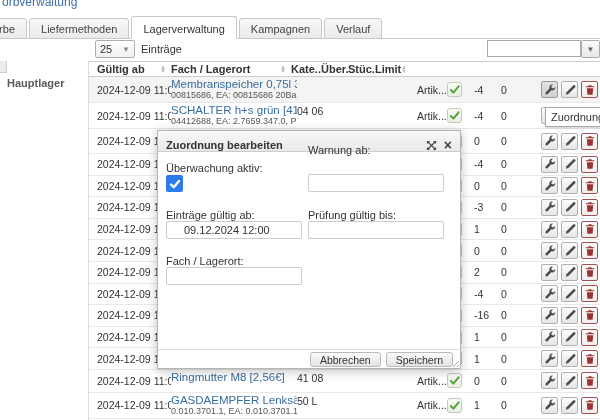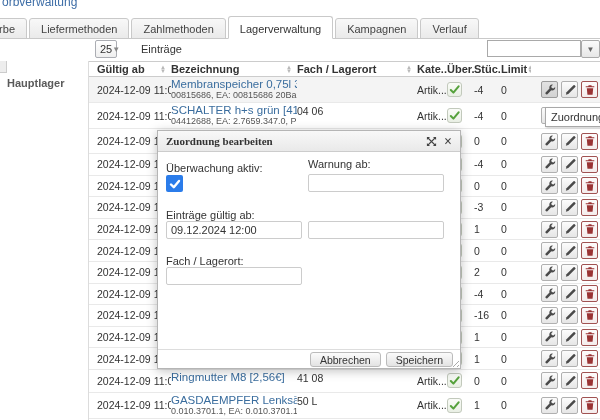--- a/index.html
+++ b/index.html
@@ -18,21 +18,21 @@
        margin-right:2px;margin-bottom:-1px;white-space:nowrap;cursor:default;}
   .tab.active{background:#fff;border-bottom-color:#fff;padding-top:6px;color:#333;}
 
   
   .sidebar{position:absolute;left:0;top:38px;width:88px;height:382px;border-right:1px solid #dcdcdc;background:#fff;margin-top:23px;}
   .sidebar-label{position:absolute;left:7px;top:16px;font-size:11px;font-weight:bold;color:#5a5a5a;}
   .corner-frag{position:absolute;left:0;top:0;width:6px;height:11px;background:#ededed;border-bottom:1px solid #ccc;border-right:1px solid #ccc;}
 
   
   .main{position:absolute;left:89px;top:38px;width:511px;height:382px;}
-  .pagesize{position:absolute;left:6px;top:2px;width:22px;height:18px;border:1px solid #abadb3;
+  .pagesize{position:absolute;left:6px;top:2px;width:40px;height:18px;border:1px solid #abadb3;
             border-radius:2px;background:linear-gradient(#fff,#efefef);display:flex;align-items:center;
             justify-content:space-between;padding:0 4px;font-size:11px;color:#333;box-sizing:border-box;}
   .pagesize .caret{font-size:8px;color:#888;}
   .entries-label{position:absolute;left:52px;top:5px;font-size:11px;color:#333;}
   .search-input{position:absolute;left:398px;top:2px;width:86px;height:15px;border:1px solid #a9a9a9;
                 font-size:11px;padding:0 3px;color:#333;font-family:"Liberation Sans",sans-serif;}
   .filter-btn{position:absolute;left:492px;top:2px;width:19px;height:18px;border:1px solid #aaa;border-radius:2px;
               background:linear-gradient(#fbfbfb,#e7e7e7);display:flex;align-items:center;justify-content:center;
               font-size:8px;color:#666;box-sizing:border-box;}
 
@@ -59,27 +59,27 @@
                background:linear-gradient(#fafcf8,#e9efe4);display:flex;align-items:center;justify-content:center;box-sizing:border-box;}
   .abtn{width:17px;height:17px;border:1px solid #b0b0b0;border-radius:2px;box-sizing:border-box;
         background:linear-gradient(#fcfcfc,#e6e6e6);display:flex;align-items:center;justify-content:center;}
   .abtn.pressed{background:linear-gradient(#e2e2e2,#d2d2d2);border-color:#9a9a9a;}
   .abtn.danger{border-color:#a05252;background:linear-gradient(#fdfbfb,#f4ecec);}
 
   
   .dialog{position:absolute;left:157px;top:130px;width:302px;height:237px;background:#fff;
           border:1px solid #b5b5b5;box-shadow:0 2px 10px rgba(0,0,0,.25);z-index:10;}
   .dlg-title{height:21px;background:linear-gradient(#f8f8f8,#e9e9e9);border-bottom:1px solid #ccc;
-             display:flex;align-items:center;padding:0 8px;font-size:11px;font-weight:bold;color:#333;box-sizing:border-box;font-family:Liberation Serif, serif;}
+             display:flex;align-items:flex-end;padding:0 8px;font-size:11px;font-weight:bold;color:#333;box-sizing:border-box;}
   .dlg-title .spacer{flex:1;}
   .dlg-ico{margin-left:7px;display:flex;align-items:center;color:#444;}
   .dlg-close{font-size:14px;font-weight:bold;line-height:11px;color:#444;}
   .dlg-label{position:absolute;font-size:11px;color:#333;white-space:nowrap;}
   .dlg-input{position:absolute;border:1px solid #ccc;border-radius:2px;height:18px;width:136px;
-             font-size:11px;padding:0 4px;color:#333;box-sizing:border-box;font-family:"Liberation Sans",sans-serif;}
+             font-size:11px;padding:0 17px;color:#333;box-sizing:border-box;font-family:"Liberation Sans",sans-serif;}
   .chk{position:absolute;width:17px;height:17px;border-radius:2px;background:#2b7cea;
        display:flex;align-items:center;justify-content:center;}
   .dlg-footer{position:absolute;left:0;right:0;bottom:0;height:19px;border-top:1px solid #ddd;
               display:flex;justify-content:flex-end;gap:5px;padding:2px 7px 0 0;box-sizing:border-box;}
   .btn{border:1px solid #bbb;background:linear-gradient(#fbfbfb,#e3e3e3);border-radius:3px;
        font-size:10.5px;color:#333;padding:0 9px;height:15px;font-family:"Liberation Sans",sans-serif;}
   .resize-grip{position:absolute;right:1px;bottom:1px;width:9px;height:9px;
                background:repeating-linear-gradient(135deg,transparent 0 2px,#aaa 2px 3px);
                clip-path:polygon(100% 0,100% 100%,0 100%);}
 
@@ -91,21 +91,20 @@
 </head>
 <body>
 
 <div class="app">
 
   <a class="top-link">orbverwaltung</a>
 
   <div class="tabbar">
       <div class="tab">örbe</div>
       <div class="tab">Liefermethoden</div>
-      <div class="tab">Zahlmethoden</div>
       <div class="tab active">Lagerverwaltung</div>
       <div class="tab">Kampagnen</div>
       <div class="tab">Verlauf</div>
     </div>
 
   <div class="sidebar">
     <div class="corner-frag"></div>
     <div class="sidebar-label">Hauptlager</div>
   </div>
 
@@ -117,27 +116,20 @@
     <span class="entries-label">Einträge</span>
     <input class="search-input" value="" style="">
     <div class="filter-btn">
       <span>▼</span>
     </div>
 
     <div class="tbl">
       <div class="thead">
           <div class="th" style="width: 74px;">
             <span>Gültig ab</span>
-            <span class="sort">
-              <span>▲</span>
-              <span>▼</span>
-            </span>
-          </div>
-          <div class="th" style="width: 126px;">
-            <span>Bezeichnung</span>
             <span class="sort">
               <span>▲</span>
               <span>▼</span>
             </span>
           </div>
           <div class="th" style="width: 120px;">
             <span>Fach / Lagerort</span>
             <span class="sort">
               <span>▲</span>
               <span>▼</span>
@@ -820,26 +812,27 @@
       <span class="dlg-ico dlg-close">×</span>
     </div>
 
     <div class="dlg-label" style="left:8px;top:31px">Überwachung aktiv:</div>
     <div class="chk" style="left:8px;top:44px">
       <svg width="12" height="12" viewBox="0 0 12 12">
           <polyline points="2,6.5 4.8,9.2 10,3" fill="none" stroke="#fff" stroke-width="2.4" stroke-linecap="round" stroke-linejoin="round"></polyline>
         </svg>
     </div>
 
-    <div class="dlg-label" style="left:150px;top:27px">Warnung ab:</div>
+    <div class="dlg-label" style="left:150px;top:13px">Warnung ab:</div>
     <input class="dlg-input" style="left: 150px; top: 43px;" value="">
 
     <div class="dlg-label" style="left:8px;top:78px">Einträge gültig ab:</div>
     <input class="dlg-input" style="left: 8px; top: 90px;" value="09.12.2024 12:00">
 
+    <div class="dlg-label" style="left:150px;top:78px">Prüfung gültig bis:</div>
     <input class="dlg-input" style="left: 150px; top: 90px;" value="">
 
     <div class="dlg-label" style="left:8px;top:124px">Fach / Lagerort:</div>
     <input class="dlg-input" style="left: 8px; top: 136px;" value="">
 
     <div class="dlg-footer">
       <button class="btn">Abbrechen</button>
       <button class="btn">Speichern</button>
     </div>
     <div class="resize-grip"></div>

